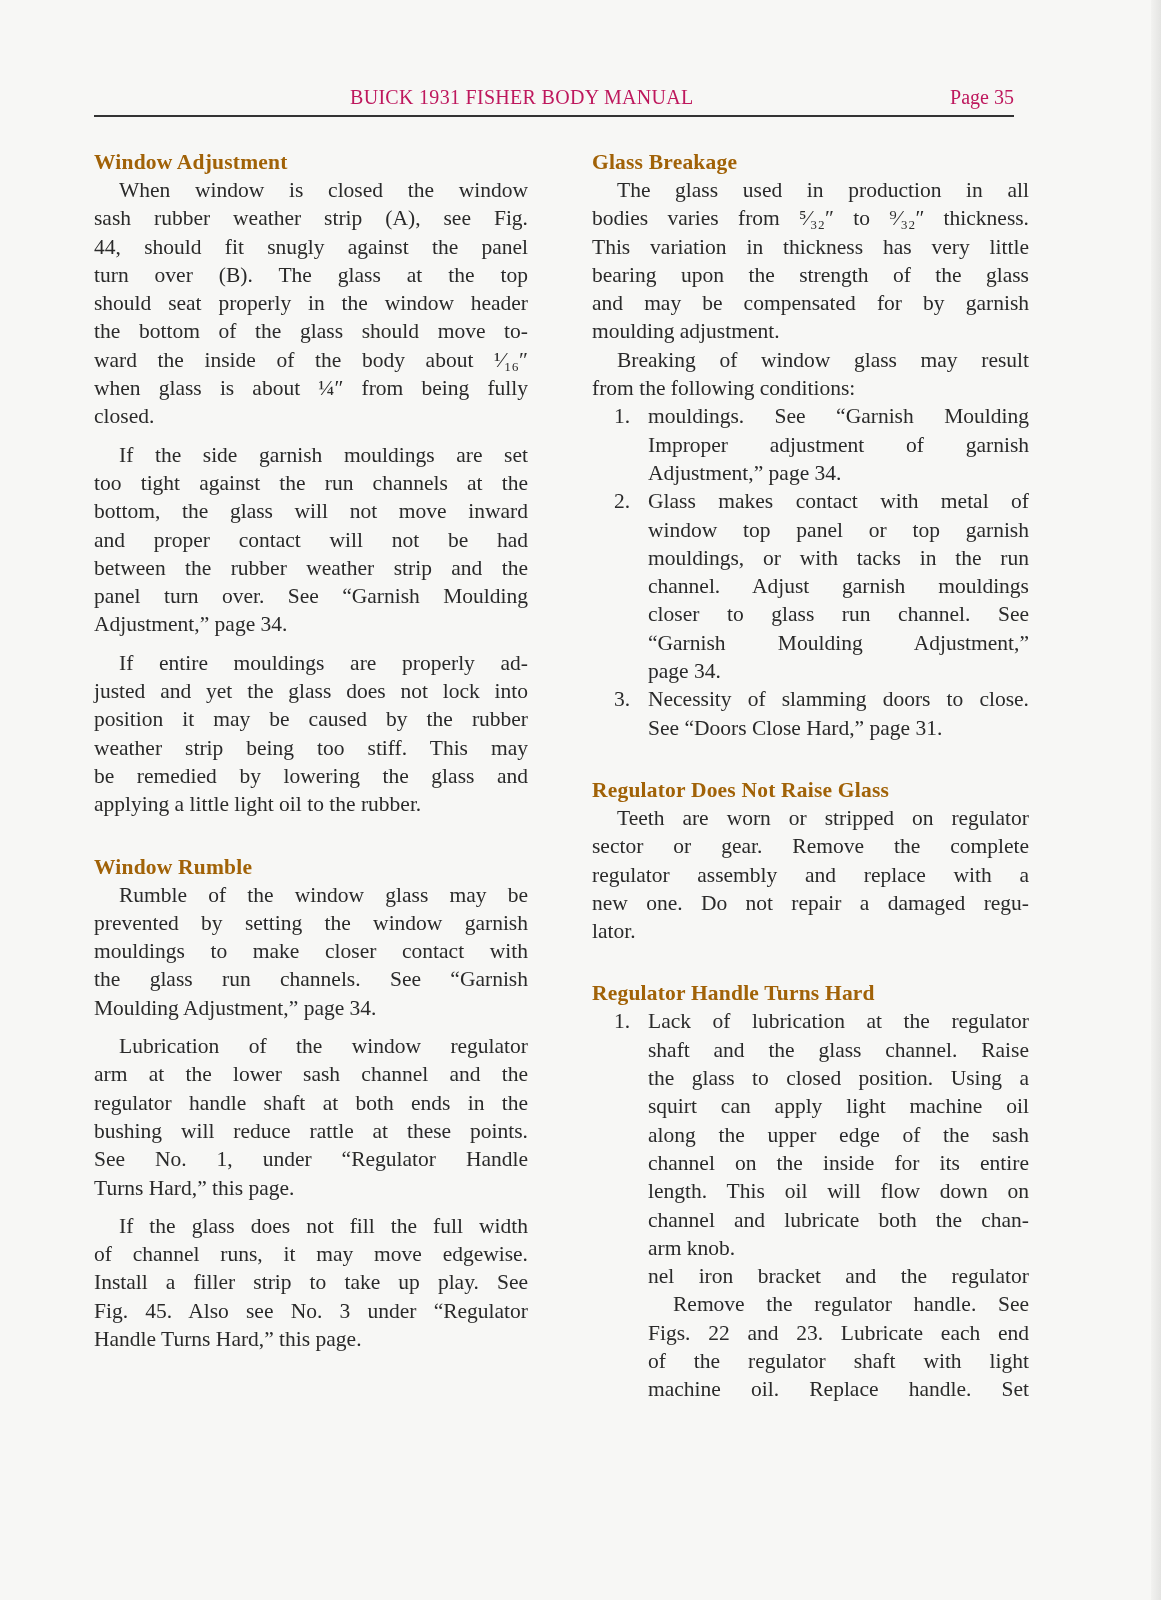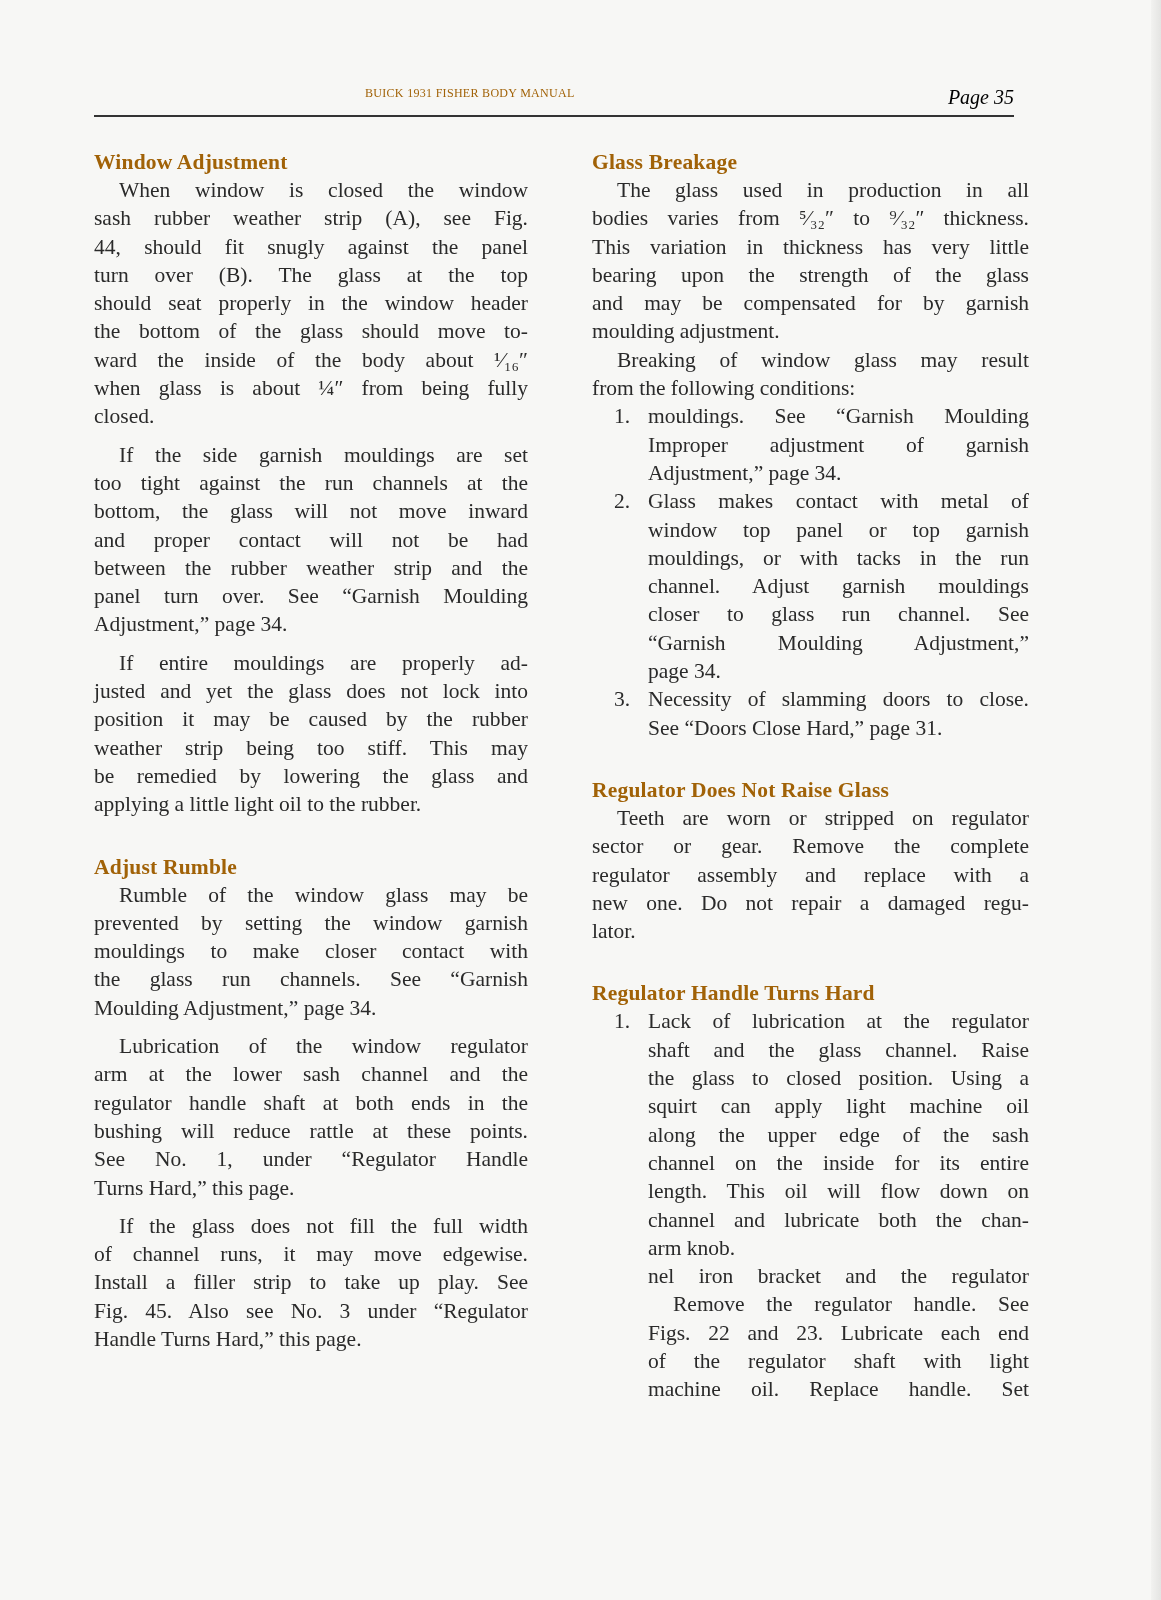--- a/index.html
+++ b/index.html
@@ -12,26 +12,25 @@
       color: #2a2a2a;
     }
     .page-edge {
       position: absolute; right: 0; top: 0; width: 10px; height: 1600px;
       background: linear-gradient(to right, #f2f2f0, #e4e4e2);
     }
     .header {
       position: absolute; left: 94px; top: 86px; width: 920px; height: 30px;
     }
     .header-title {
-      position: absolute; left: 256px; top: 0; font-size: 12px; letter-spacing: 0.3px;
-      color: #a16207;
-      margin-left: 15px;
+      position: absolute; left: 256px; top: 0; font-size: 20px; letter-spacing: 0.3px;
+      color: #be185d;
     }
     .header-page {
-      position: absolute; right: 0; top: 0; font-size: 20px; font-style: italic; color: #000000;
+      position: absolute; right: 0; top: 0; font-size: 20px; color: #be185d;
     }
     .header-rule {
       position: absolute; left: 94px; top: 115px; width: 920px; height: 0;
       border-top: 2px solid #333;
     }
     .column {
       position: absolute; top: 148px;
     }
     .col-left { left: 94px; width: 434px; }
     .col-right { left: 577px; width: 437px; margin-left: 15px; }
@@ -95,21 +94,21 @@
       <span class="line">position it may be caused by the rubber</span>
       <span class="line">weather strip being too stiff. This may</span>
       <span class="line">be remedied by lowering the glass and</span>
       <span class="line last">applying a little light oil to the rubber.</span>
     </div>
   </section>
 
   <div class="gap-lg"></div>
 
   <section>
-    <h2>Adjust Rumble</h2>
+    <h2>Window Rumble</h2>
     <div class="para">
       <span class="line indent">Rumble of the window glass may be</span>
       <span class="line">prevented by setting the window garnish</span>
       <span class="line">mouldings to make closer contact with</span>
       <span class="line">the glass run channels. See “Garnish</span>
       <span class="line last">Moulding Adjustment,” page 34.</span>
     </div>
     <div class="gap-sm"></div>
     <div class="para">
       <span class="line indent">Lubrication of the window regulator</span>

